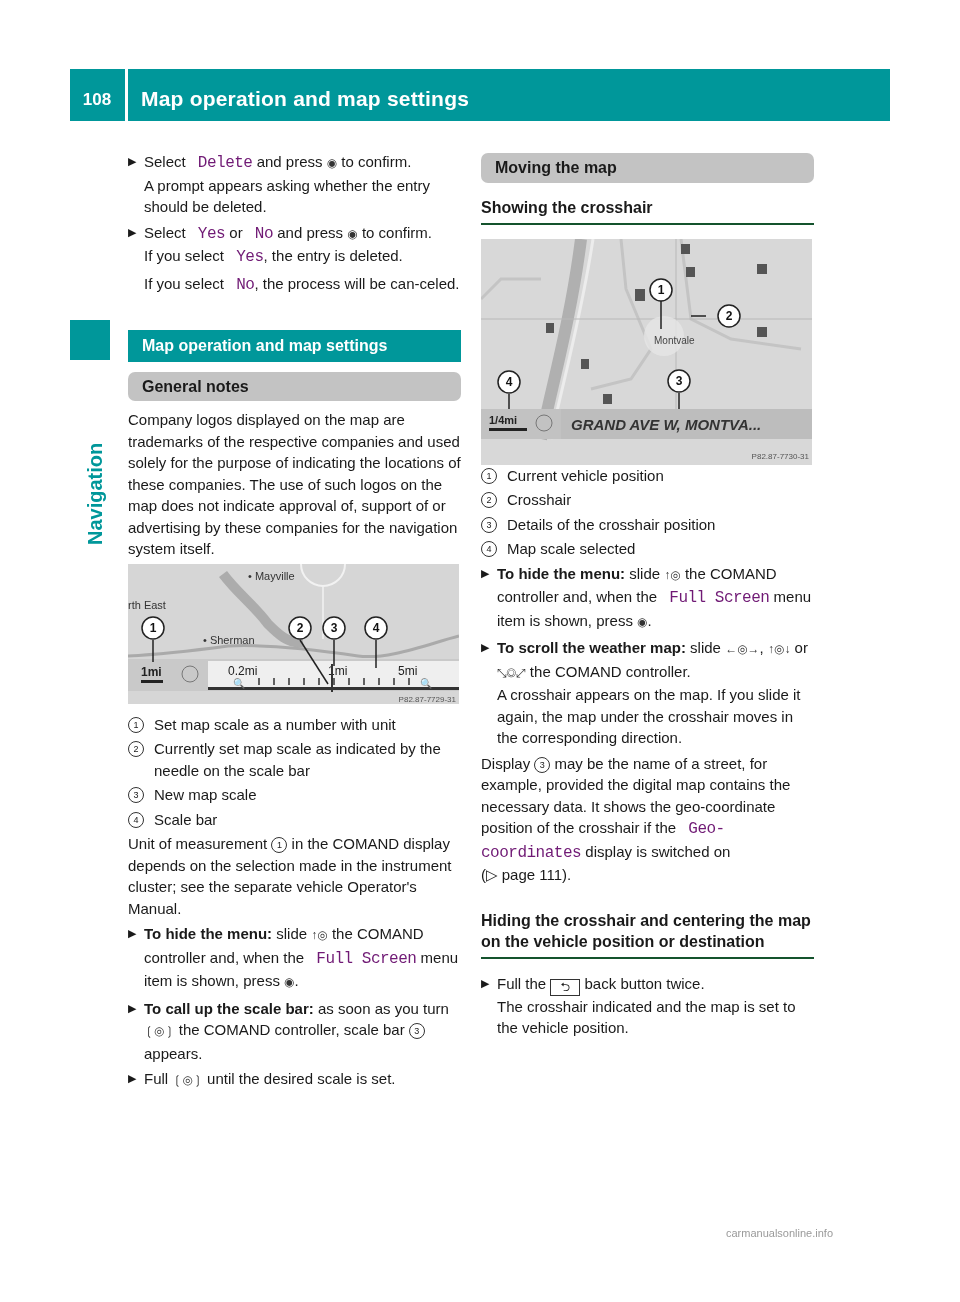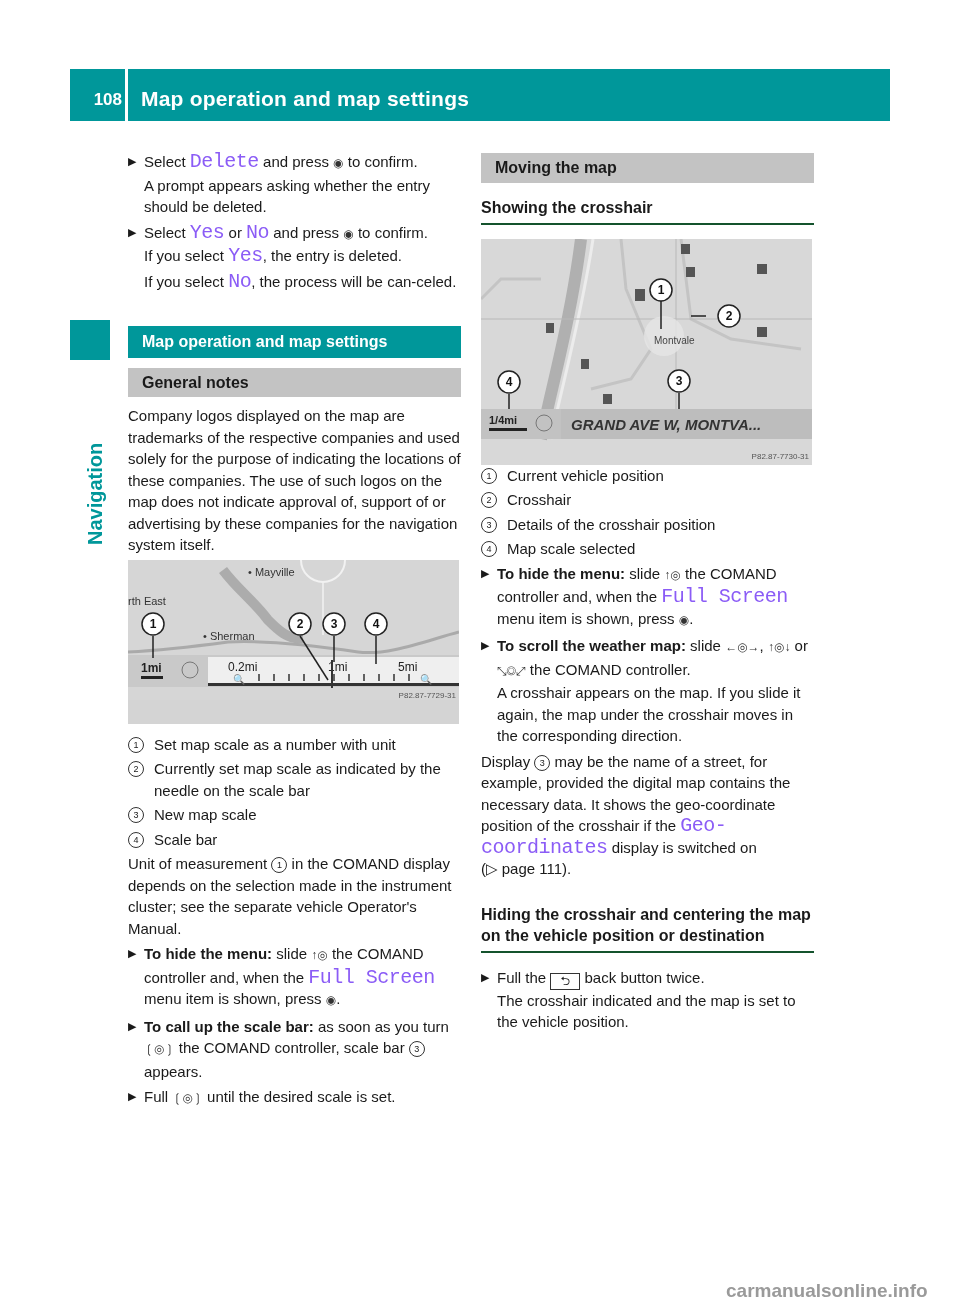--- a/index.html
+++ b/index.html
@@ -1,46 +1,46 @@
 <!DOCTYPE html>
 <html><head>
 <meta charset="utf-8">
 <style>
   html, body { margin:0; padding:0; }
   body { width:960px; height:1302px; background:#ffffff; position:relative; overflow:hidden;
          font-family:"Liberation Sans", sans-serif; color:#1a1a1a; }
   .header-bar { position:absolute; left:70px; top:69px; width:820px; height:52px; background:#00979a; }
   .header-divider { position:absolute; left:125px; top:69px; width:3px; height:52px; background:#ffffff; }
-  .page-num { position:absolute; left:72px; top:90px; width:50px; text-align:right; color:#fff; font-size:17px; font-weight:bold; }
+  .page-num { position:absolute; left:72px; top:90px; width:50px; text-align:center; color:#fff; font-size:17px; font-weight:bold; }
   .header-title { position:absolute; left:141px; top:87px; color:#fff; font-size:21px; font-weight:bold; letter-spacing:0.2px; }
   .side-square { position:absolute; left:70px; top:320px; width:40px; height:40px; background:#00979a; }
   .side-label { position:absolute; left:84px; top:545px; transform-origin:left top; transform:rotate(-90deg);
                 color:#00979a; font-size:20px; font-weight:bold; white-space:nowrap; }
   .col { position:absolute; width:333px; font-size:15px; line-height:21.5px; }
   .col-left { left:128px; top:151px; }
   .col-right { left:481px; top:153px; }
   .step { position:relative; padding-left:16px; margin-bottom:4px; }
   .step .arrow { position:absolute; left:0; top:0; font-size:11px; }
-  .code { font-family:"Liberation Mono", monospace; color:#8b5cf6; font-size:20px; letter-spacing:-0.5px; }
+  .code { font-family:"Liberation Mono", monospace; color:#701a75; font-size:16px; letter-spacing:-0.5px;margin-left:8px; }
   .bold { font-weight:bold; }
   .para { margin:2px 0 4px 0; }
   .sec-teal { background:#00979a; color:#fff; font-weight:bold; font-size:16px; padding:5px 14px; margin:28px 0 10px 0; }
-  .sec-gray { background:#c3c3c3; color:#1a1a1a; font-weight:bold; font-size:16px; padding:4px 14px; margin:0 0 8px 0; }
+  .sec-gray { background:#c3c3c3; color:#1a1a1a; font-weight:bold; font-size:16px; padding:4px 14px; margin:0 0 8px 0;border-radius:7px; }
   .sub-heading { font-weight:bold; font-size:16px; padding:6px 0 5px 0; border-bottom:2px solid #14532d; margin-bottom:10px; line-height:21px; }
   .legend-item { position:relative; padding-left:26px; margin-bottom:3px; }
   .legend-item .num { position:absolute; left:0; top:3px; width:14px; height:14px; border:1px solid #333; border-radius:50%;
                        font-size:9px; line-height:14px; text-align:center; }
   .inline-num { display:inline-block; width:14px; height:14px; border:1px solid #333; border-radius:50%; font-size:9px;
                 line-height:14px; text-align:center; vertical-align:1px; }
   .ctrl { font-size:12px; color:#333; }
-  .map-fig { position:relative; width:331px; height:164px; background:#d4d4d4; overflow:hidden; }
+  .map-fig { position:relative; width:331px; height:140px; background:#d4d4d4; overflow:hidden; }
   .map-fig2 { height:226px; }
   .fig-caption { font-size:13px; margin:8px 0 3px 0; }
   .back-btn { display:inline-block; border:1px solid #333; width:28px; height:15px; text-align:center; font-size:12px; line-height:15px; vertical-align:-2px; }
-  .watermark { position:absolute; left:726px; top:1280px; color:#9a9a9a; font-size:19px;font-weight:bold; }
+  .watermark { position:absolute; left:726px; top:1227px; color:#9a9a9a; font-size:11px; }
   svg text { font-family:"Liberation Sans", sans-serif; }
 </style>
 </head>
 <body>
 
 <div class="header-bar"></div>
 <div class="header-divider"></div>
 <div class="page-num">108</div>
 <div class="header-title">Map operation and map settings</div>
 

